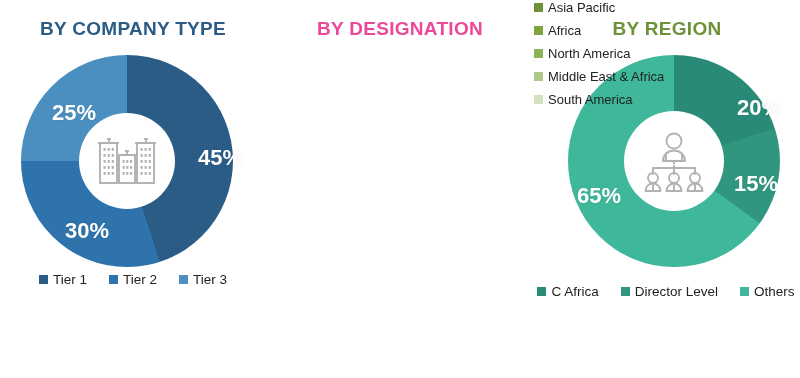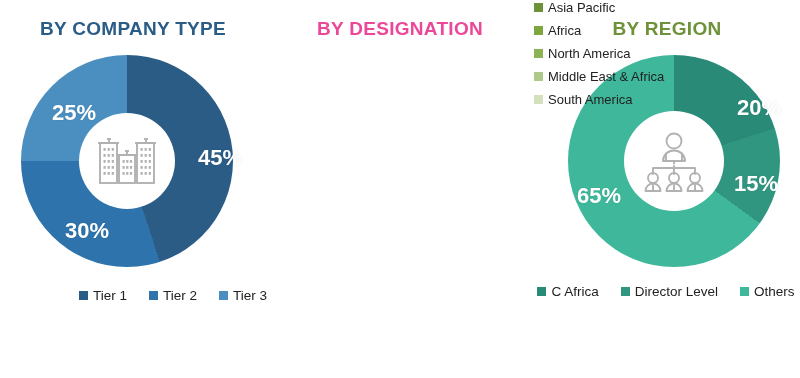--- a/index.html
+++ b/index.html
@@ -51,21 +51,21 @@
 
   
   .legend-row{
     position:absolute;display:flex;align-items:center;
     justify-content:center;gap:22px;
   }
   .legend-item{display:flex;align-items:center;gap:5px;}
   .swatch{width:9px;height:9px;display:inline-block;flex:none;}
   .legend-label{font-size:13.5px;color:#222;white-space:nowrap;}
 
-  #legend-company{left:0;top:288px;width:266px;padding-left:40px;}
+  #legend-company{left:0;top:272px;width:266px;}
   #legend-designation{left:266px;top:284px;width:268px;}
 
   #legend-region{
     left:614px;top:281px;width:186px;
     display:flex;flex-direction:column;align-items:flex-start;gap:8px;
   }
   #legend-region .legend-item{gap:5px;}
   #legend-region .legend-label{font-size:13px;}
 
   .icon-svg{display:block;}

